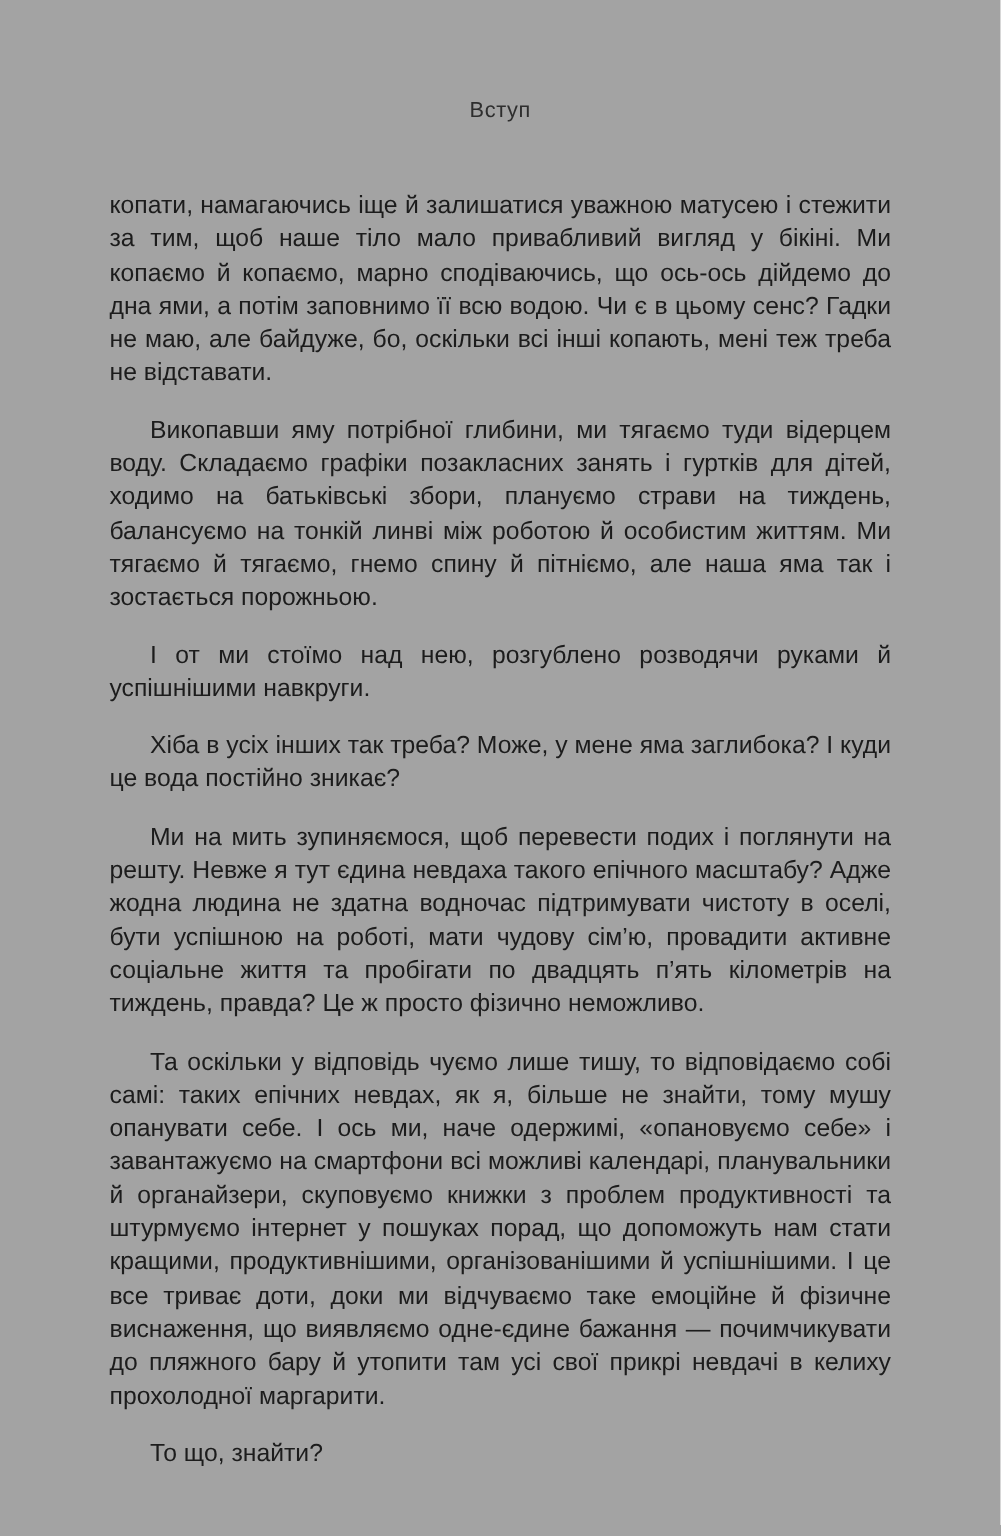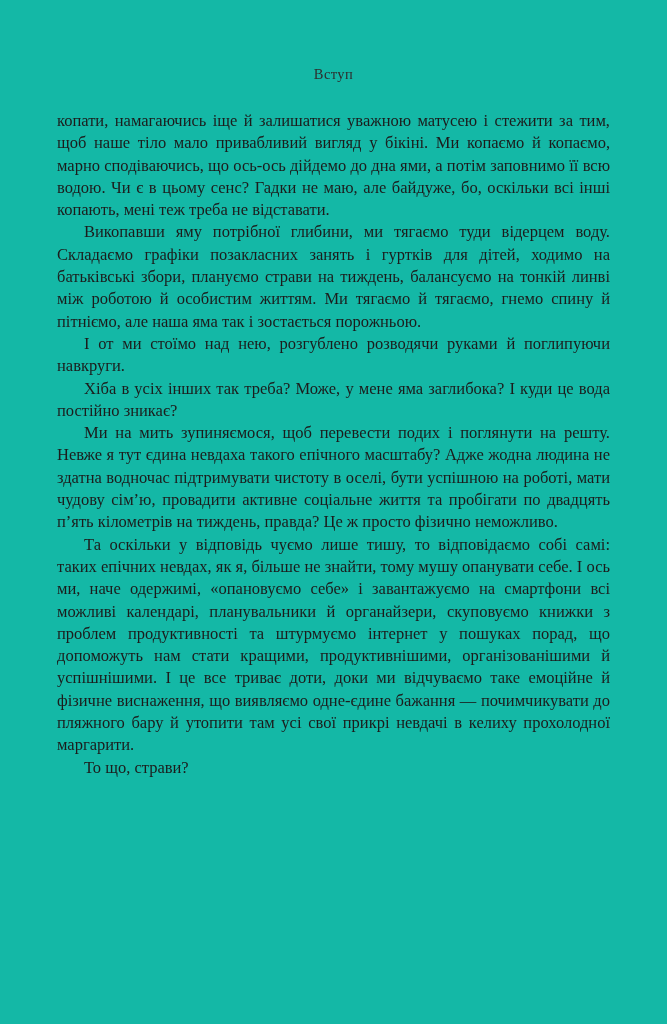--- a/index.html
+++ b/index.html
@@ -4,23 +4,23 @@
 <style>
   html, body {
     margin: 0;
     padding: 0;
     background: #ffffff;
   }
   .page {
     position: relative;
     width: 667px;
     height: 1024px;
-    background: #14b8a6;
+    background: #a3a3a3;
     overflow: hidden;
-    font-family: Liberation Serif, serif;
+    font-family: Liberation Sans, sans-serif;
     color: #1c1c1c;
   }
   .running-head {
     position: absolute;
     top: 66px;
     left: 0;
     right: 0;
     text-align: center;
     font-size: 14.5px;
     letter-spacing: 0.4px;
@@ -30,21 +30,21 @@
     position: absolute;
     top: 110px;
     left: 57px;
     width: 553px;
     font-size: 16.5px;
     line-height: 22.3px;
     text-align: justify;
     color: #1c1c1c;
   }
   .body-text p {
-    margin: 0;
+    margin: 16px;
     padding: 0;
     text-indent: 0;
   }
   .body-text p.indent {
     text-indent: 27px;
   }
   .page-number {
     position: absolute;
     top: 922px;
     left: 0;
@@ -57,21 +57,21 @@
 </head>
 <body>
 
 <div class="page">
 
   <div class="running-head">Вступ</div>
 
   <div class="body-text">
     <p>копати, намагаючись іще й залишатися уважною матусею і стежити за тим, щоб наше тіло мало привабливий вигляд у бікіні. Ми копаємо й копаємо, марно сподіваючись, що ось-ось дійдемо до дна ями, а потім заповнимо її всю водою. Чи є в цьому сенс? Гадки не маю, але байдуже, бо, оскільки всі інші копають, мені теж треба не відставати.</p>
     <p class="indent">Викопавши яму потрібної глибини, ми тягаємо туди відерцем воду. Складаємо графіки позакласних занять і гуртків для дітей, ходимо на батьківські збори, плануємо страви на тиждень, балансуємо на тонкій линві між роботою й особистим життям. Ми тягаємо й тягаємо, гнемо спину й пітніємо, але наша яма так і зостається порожньою.</p>
-    <p class="indent">І от ми стоїмо над нею, розгублено розводячи руками й поглипуючи навкруги.</p>
+    <p class="indent">І от ми стоїмо над нею, розгублено розводячи руками й успішнішими навкруги.</p>
     <p class="indent">Хіба в усіх інших так треба? Може, у мене яма заглибока? І куди це вода постійно зникає?</p>
     <p class="indent">Ми на мить зупиняємося, щоб перевести подих і поглянути на решту. Невже я тут єдина невдаха такого епічного масштабу? Адже жодна людина не здатна водночас підтримувати чистоту в оселі, бути успішною на роботі, мати чудову сім’ю, провадити активне соціальне життя та пробігати по двадцять п’ять кілометрів на тиждень, правда? Це ж просто фізично неможливо.</p>
     <p class="indent">Та оскільки у відповідь чуємо лише тишу, то відповідаємо собі самі: таких епічних невдах, як я, більше не знайти, тому мушу опанувати себе. І ось ми, наче одержимі, «опановуємо себе» і завантажуємо на смартфони всі можливі календарі, планувальники й органайзери, скуповуємо книжки з проблем продуктивності та штурмуємо інтернет у пошуках порад, що допоможуть нам стати кращими, продуктивнішими, організованішими й успішнішими. І це все триває доти, доки ми відчуваємо таке емоційне й фізичне виснаження, що виявляємо одне-єдине бажання — почимчикувати до пляжного бару й утопити там усі свої прикрі невдачі в келиху прохолодної маргарити.</p>
-    <p class="indent">То що, страви?</p>
+    <p class="indent">То що, знайти?</p>
   </div>
 
 
 </div>
 
 </body></html>

